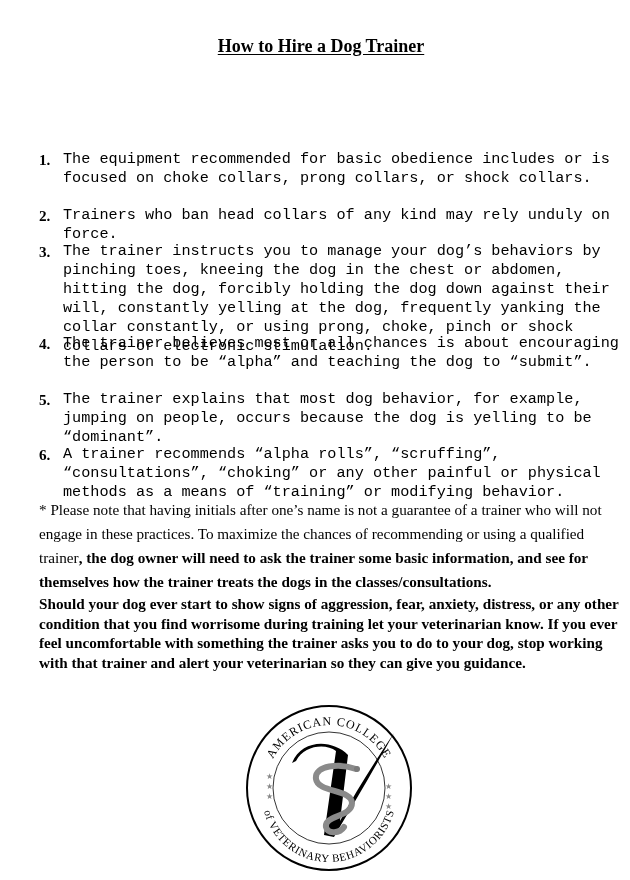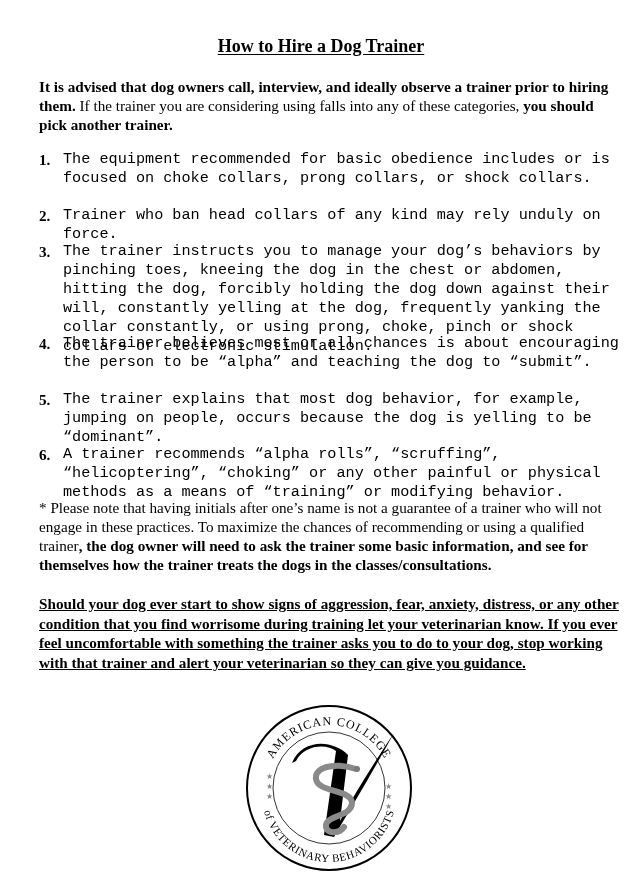--- a/index.html
+++ b/index.html
@@ -18,63 +18,60 @@
     position: absolute; left: 33px; top: 77px; width: 575px;
     font-size: 15.2px; line-height: 19px;
   }
   .b { font-weight: bold; }
   .list { position: absolute; left: 33px; top: 150px; width: 575px; margin: 0; padding: 0; list-style: none; }
   .item { position: absolute; left: 0; width: 575px; font-size: 15.2px; line-height: 19px; }
   .num { position: absolute; left: 0; top: 0; font-weight: bold; }
   .itext { position: absolute; left: 24px; width: 560px; font-family: Liberation Mono, monospace; }
   .note {
     position: absolute; left: 33px; top: 498px; width: 580px;
-    font-size: 15.2px; line-height: 19px;
+    font-size: 15.2px; line-height: 24px;
   }
   .warning {
     position: absolute; left: 33px; top: 594px; width: 580px;
-    font-size: 15.2px; line-height: 19.5px; font-weight: bold; text-decoration: underline;
+    font-size: 15.2px; line-height: 19.5px; font-weight: bold;
   }
   .logo { position: absolute; left: 238px; top: 703px; width: 170px; height: 170px; }
 </style>
 </head>
 <body>
 
 <div class="page">
 
   <div class="title">How to Hire a Dog Trainer</div>
 
-  <div class="intro">
-    <span class="b">It is advised that dog owners call, interview, and ideally observe a trainer prior to hiring them.</span><span> If the trainer you are considering using falls into any of these categories, </span><span class="b">you should pick another trainer.</span>
-  </div>
 
   <div class="list">
     <div class="item" style="top:0px">
       <span class="num">1.</span>
       <span class="itext">The equipment recommended for basic obedience includes or is focused on choke collars, prong collars, or shock collars.</span>
     </div>
     <div class="item" style="top:56px">
       <span class="num">2.</span>
-      <span class="itext">Trainer who ban head collars of any kind may rely unduly on force.</span>
+      <span class="itext">Trainers who ban head collars of any kind may rely unduly on force.</span>
     </div>
     <div class="item" style="top:92px">
       <span class="num">3.</span>
       <span class="itext">The trainer instructs you to manage your dog’s behaviors by pinching toes, kneeing the dog in the chest or abdomen, hitting the dog, forcibly holding the dog down against their will, constantly yelling at the dog, frequently yanking the collar constantly, or using prong, choke, pinch or shock collars or electronic stimulation.</span>
     </div>
     <div class="item" style="top:184px">
       <span class="num">4.</span>
       <span class="itext">The trainer believes most or all chances is about encouraging the person to be “alpha” and teaching the dog to “submit”.</span>
     </div>
     <div class="item" style="top:240px">
       <span class="num">5.</span>
       <span class="itext">The trainer explains that most dog behavior, for example, jumping on people, occurs because the dog is yelling to be “dominant”.</span>
     </div>
     <div class="item" style="top:295px">
       <span class="num">6.</span>
-      <span class="itext">A trainer recommends “alpha rolls”, “scruffing”, “helicoptering”, “choking” or any other painful or physical methods as a means of “training” or modifying behavior.</span>
+      <span class="itext">A trainer recommends “alpha rolls”, “scruffing”, “consultations”, “choking” or any other painful or physical methods as a means of “training” or modifying behavior.</span>
     </div>
   </div>
 
   <div class="note">
     <span>* Please note that having initials after one’s name is not a guarantee of a trainer who will not engage in these practices. To maximize the chances of recommending or using a qualified trainer</span><span class="b">, the dog owner will need to ask the trainer some basic information, and see for themselves how the trainer treats the dogs in the classes/consultations.</span>
   </div>
 
   <div class="warning">Should your dog ever start to show signs of aggression, fear, anxiety, distress, or any other condition that you find worrisome during training let your veterinarian know. If you ever feel uncomfortable with something the trainer asks you to do to your dog, stop working with that trainer and alert your veterinarian so they can give you guidance.</div>
 
   <svg class="logo" viewBox="0 0 170 170">

